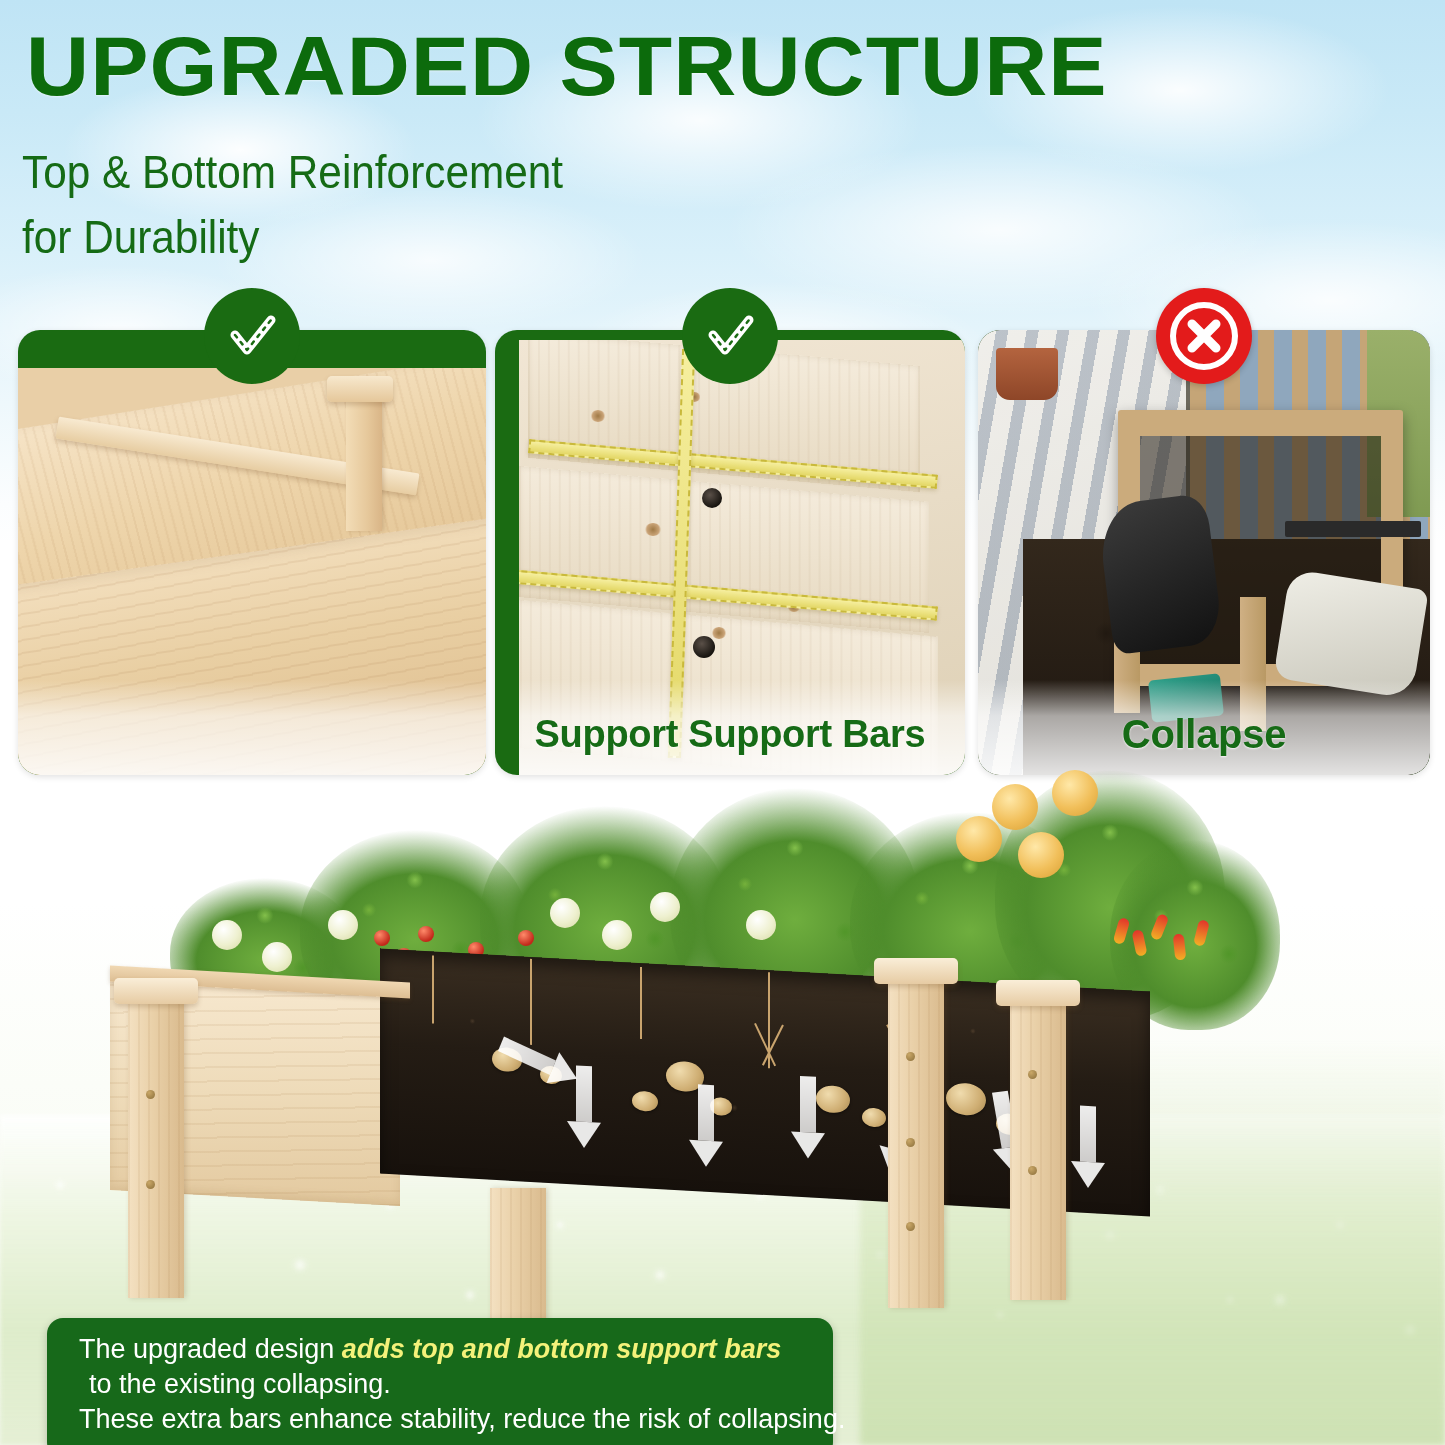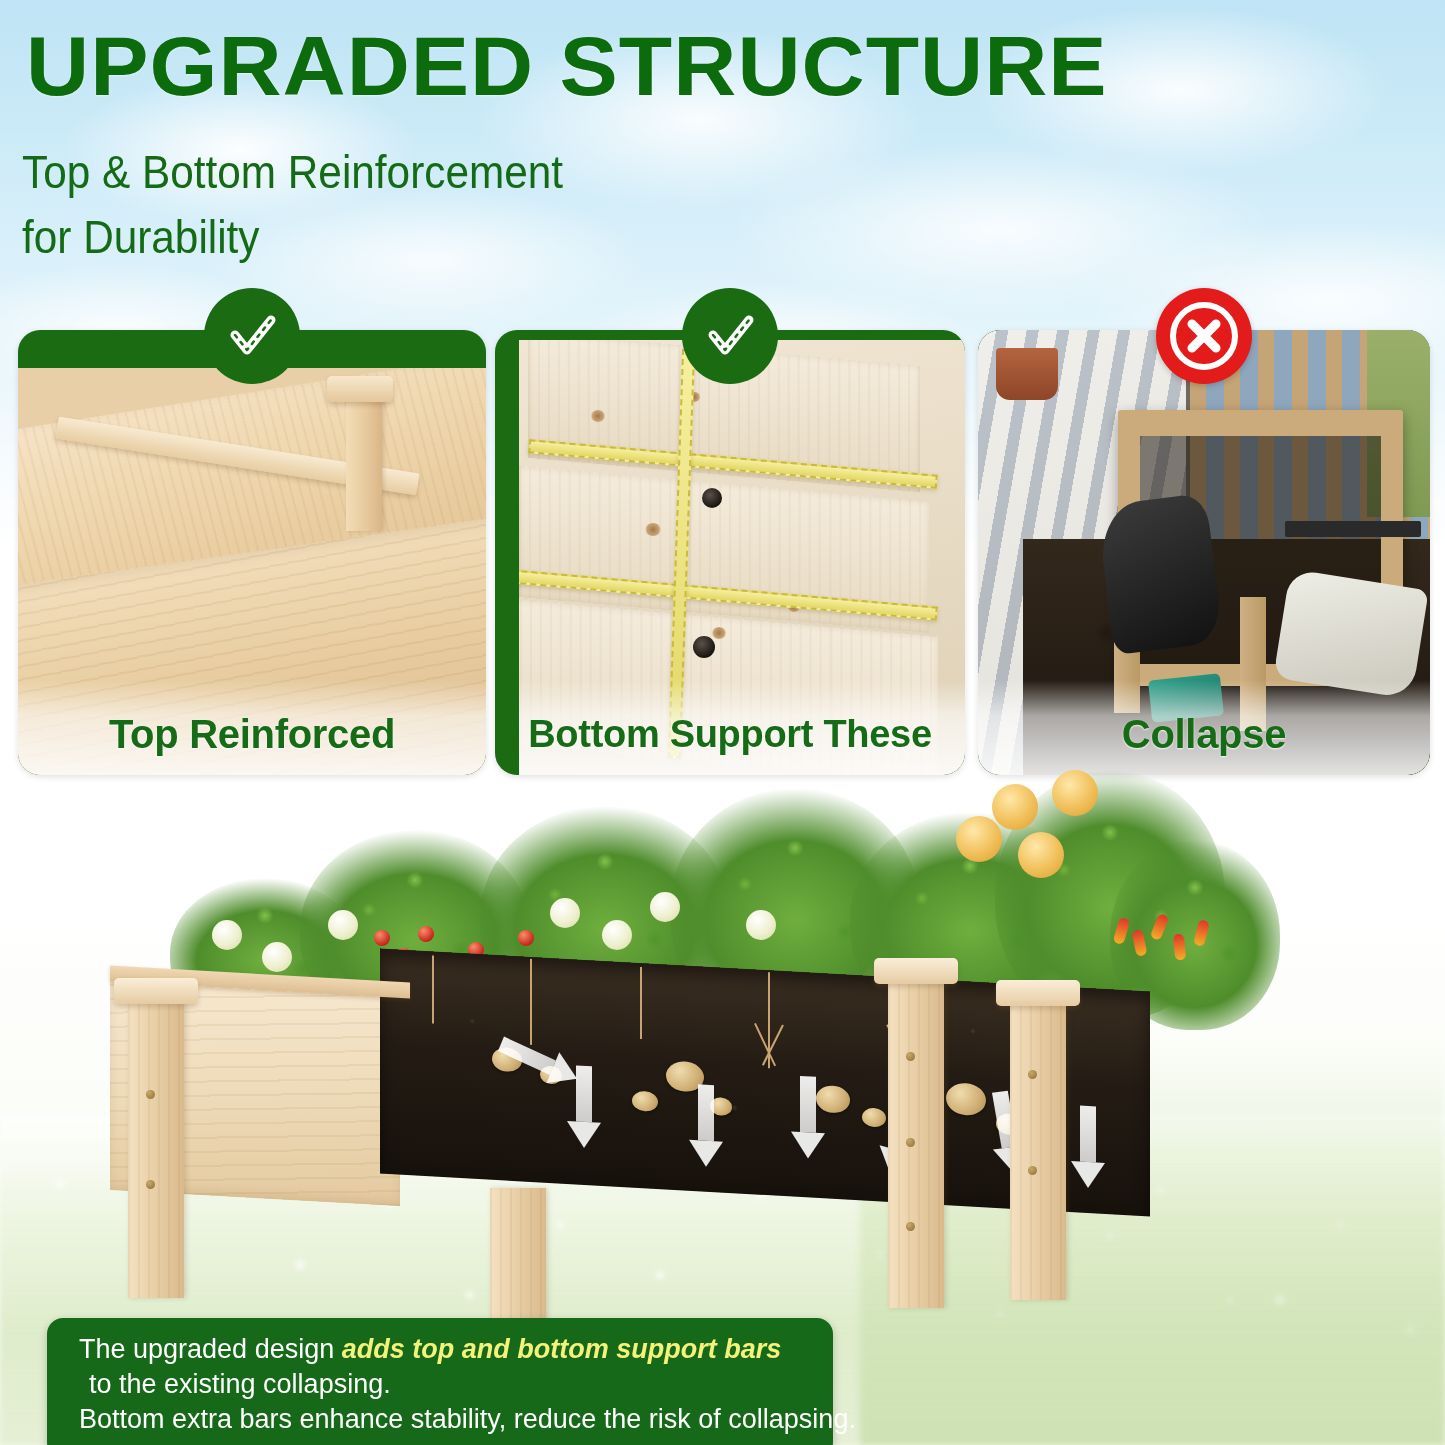--- a/index.html
+++ b/index.html
@@ -404,21 +404,20 @@
         <div class="photo">
           <div class="wood1">
             <div class="w1-inner"></div>
             <div class="w1-front"></div>
             <div class="w1-brace"></div>
             <div class="w1-post"></div>
             <div class="w1-postcap"></div>
           </div>
           <div class="photo-fade"></div>
         </div>
-        <div class="card-label">Top Reinforced</div>
       </div>
     </div>
 
     <div class="card c2">
       <div class="badge check">
         <svg width="62" height="62" viewBox="0 0 62 62" aria-hidden="true">
           <path d="M14 30 L26 45 L50 15" fill="none" stroke="#ffffff" stroke-width="9" stroke-linecap="round" stroke-linejoin="round"></path>
           <path d="M14 30 L26 45 L50 15" fill="none" stroke="#1a6b12" stroke-width="2.5" stroke-linecap="round" stroke-linejoin="round" stroke-dasharray="3 6"></path>
         </svg>
       </div>
@@ -439,21 +438,21 @@
             <div class="ybar" style="left:-2%; top:57%; width:96%; height:14px; transform:rotate(5deg);"></div>
             <div class="ybar" style="left:35%; top:2%;  width:13px; height:94%; transform:rotate(2deg);"></div>
 
             <div style="position:absolute; left:41%; top:34%; width:20px; height:20px; border-radius:50%;
                         background:radial-gradient(circle at 40% 35%,#5a5048,#14110d 75%);"></div>
             <div style="position:absolute; left:39%; top:68%; width:22px; height:22px; border-radius:50%;
                         background:radial-gradient(circle at 40% 35%,#5a5048,#14110d 75%);"></div>
           </div>
           <div class="photo-fade"></div>
         </div>
-        <div class="card-label">Bottom Support These</div>
+        <div class="card-label">Support Support Bars</div>
       </div>
     </div>
 
     <div class="card c3">
       <div class="badge cross">
         <svg width="78" height="78" viewBox="0 0 78 78" aria-hidden="true">
           <circle cx="39" cy="39" r="31" fill="none" stroke="#ffffff" stroke-width="6"></circle>
           <path d="M27 27 L51 51 M51 27 L27 51" stroke="#ffffff" stroke-width="9" stroke-linecap="round"></path>
         </svg>
       </div>
@@ -598,16 +597,16 @@
       <div class="screw" style="left:918px; top:100px;"></div>
       <div class="screw" style="left:918px; top:196px;"></div>
       <div class="screw" style="left:36px;  top:120px;"></div>
       <div class="screw" style="left:36px;  top:210px;"></div>
     </div>
   </div>
 
   <div class="caption">
     <div class="cap-line"><span>The upgraded design </span><span class="cap-em">adds top and bottom support bars</span></div>
     <div class="cap-line l2">to the existing collapsing.</div>
-    <div class="cap-line">Bottom extra bars enhance stability, reduce the risk of collapsing.</div>
+    <div class="cap-line">These extra bars enhance stability, reduce the risk of collapsing.</div>
   </div>
 
 </div>
 
 </body></html>

